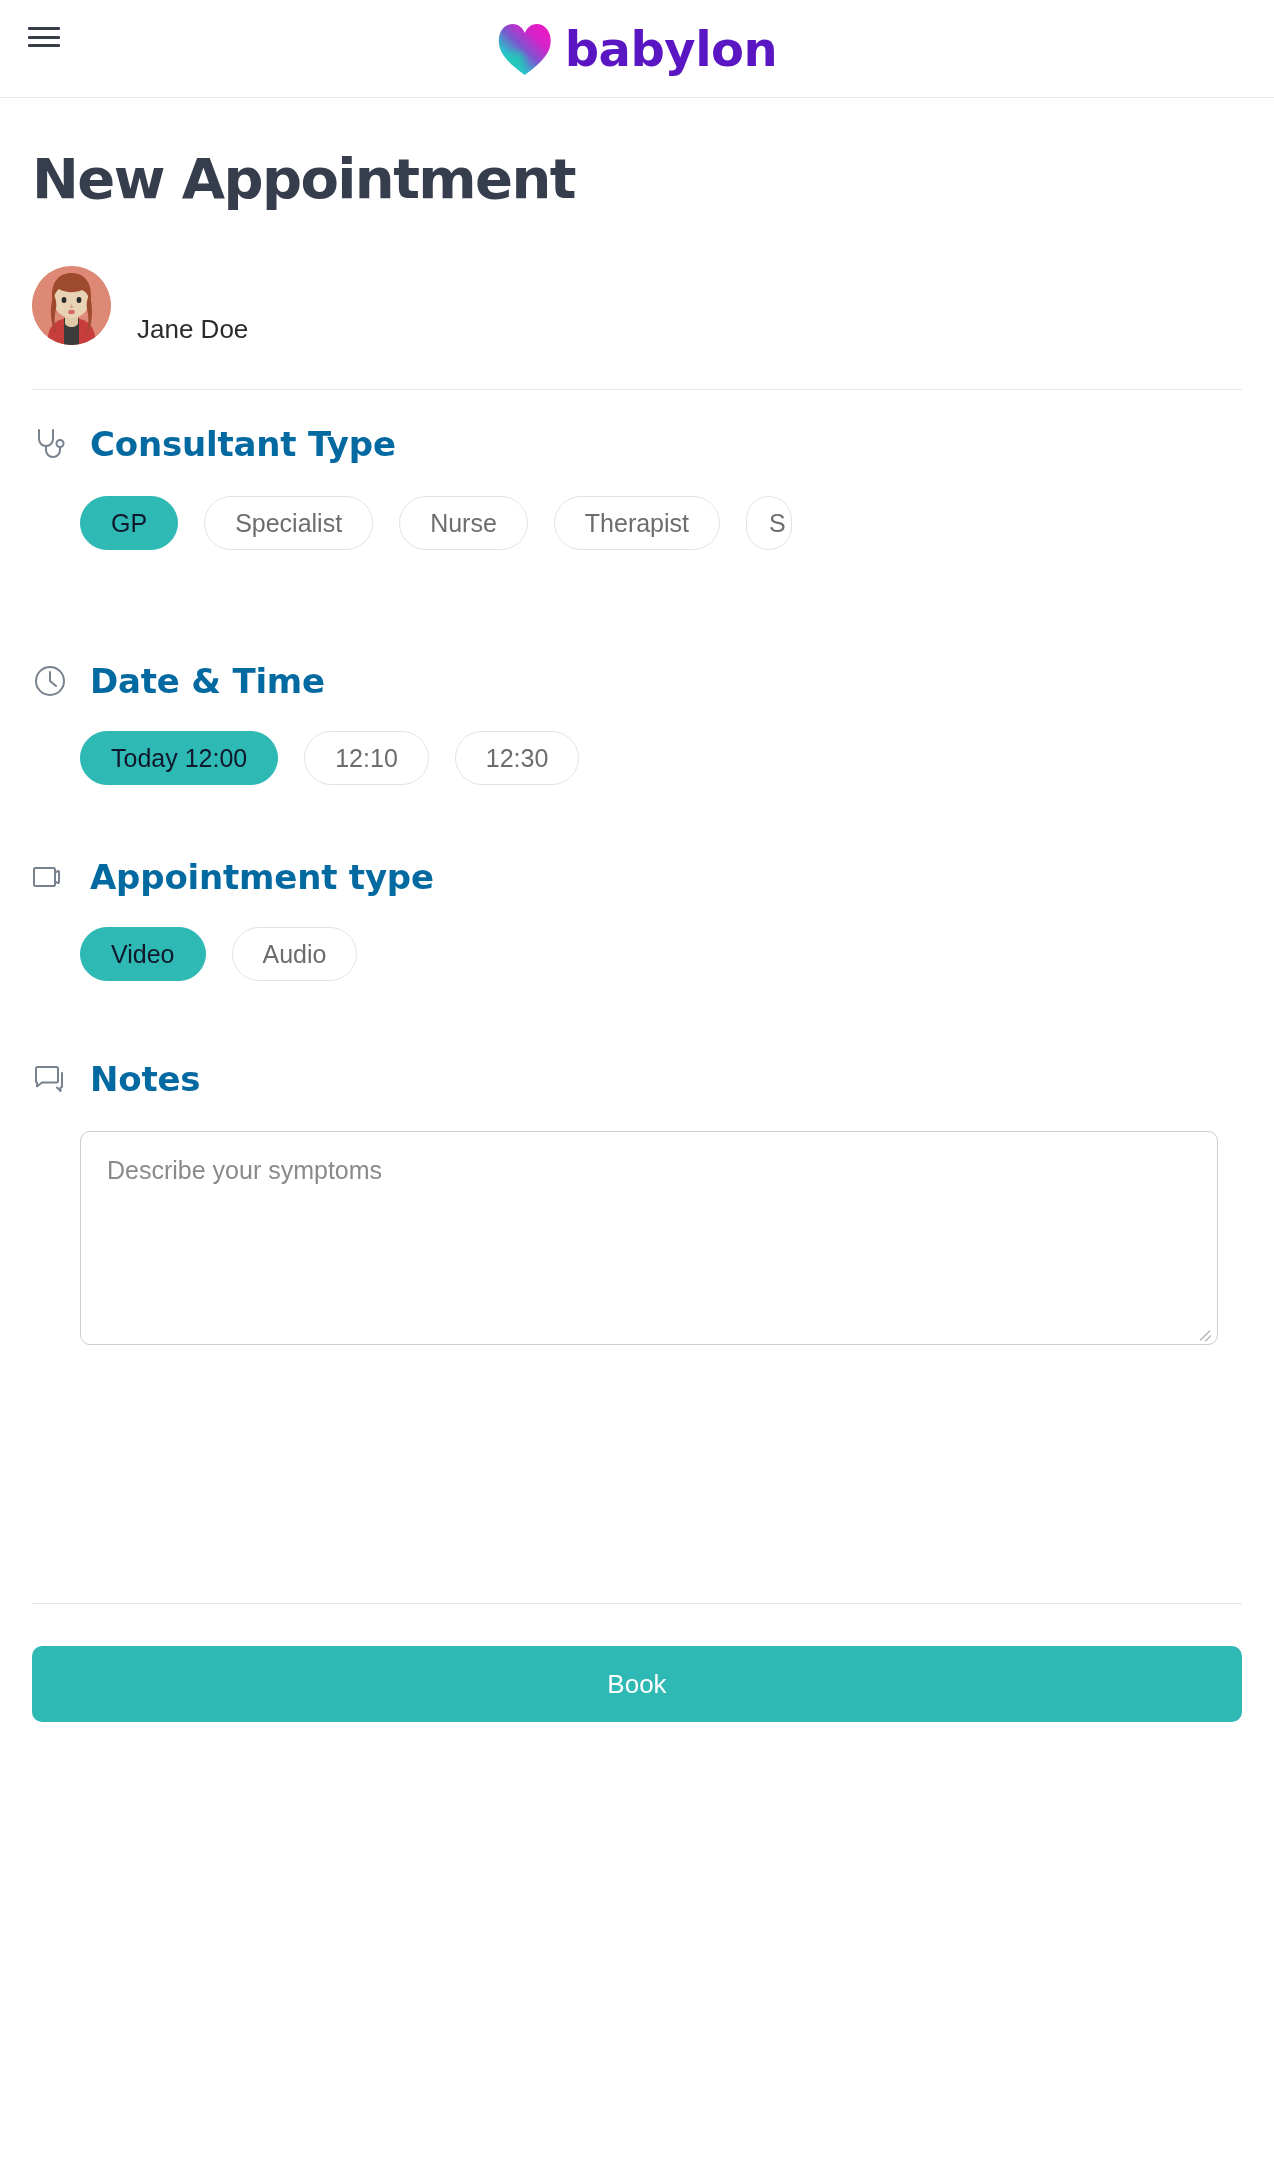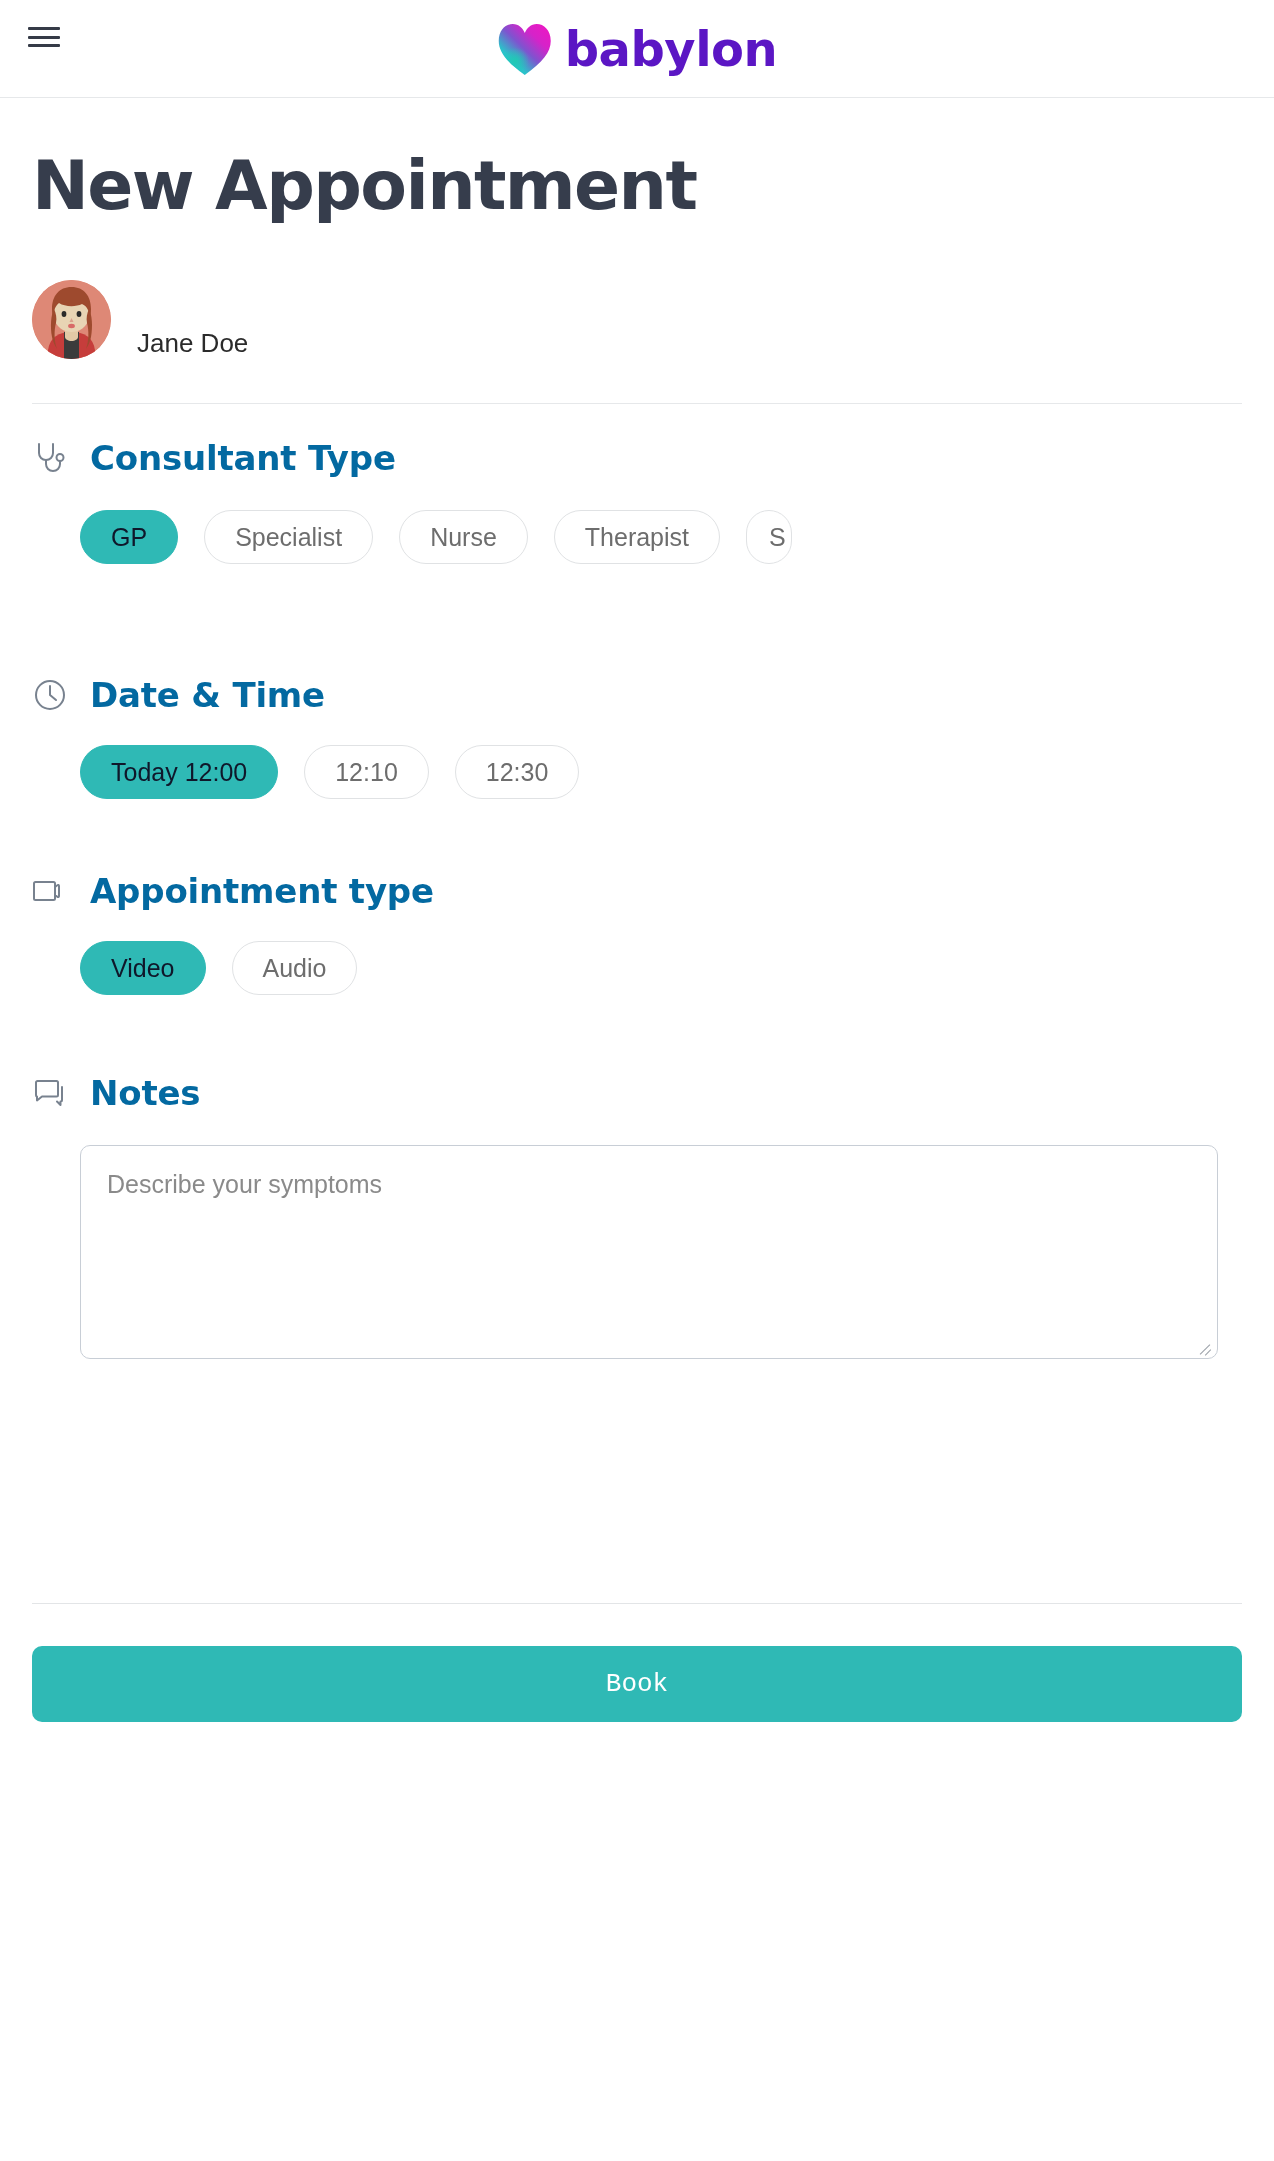--- a/index.html
+++ b/index.html
@@ -67,21 +67,21 @@
     line-height: 1;
     font-family: "DejaVu Sans", sans-serif;
   }
 
   
   .content {
     padding: 0 32px;
   }
 
   .page-title {
-    font-size: 68px;
+    font-size: 56px;
     font-weight: 700;
     color: #363d4c;
     letter-spacing: -1.6px;
     margin-top: 48px;
     font-family: "DejaVu Sans", sans-serif;
   }
 
   
   .patient {
     display: flex;
@@ -224,21 +224,21 @@
   .book-button {
     display: block;
     width: 100%;
     height: 76px;
     border: none;
     border-radius: 10px;
     background: #2fb9b5;
     color: #ffffff;
     font-size: 26px;
     cursor: pointer;
-    font-family: Liberation Mono, monospace;
+    font-family: Liberation Sans, sans-serif;
   }
 </style>
 </head>
 <body>
 
 <div class="app">
 
   <div class="header">
     <div class="hamburger">
       <span></span>

